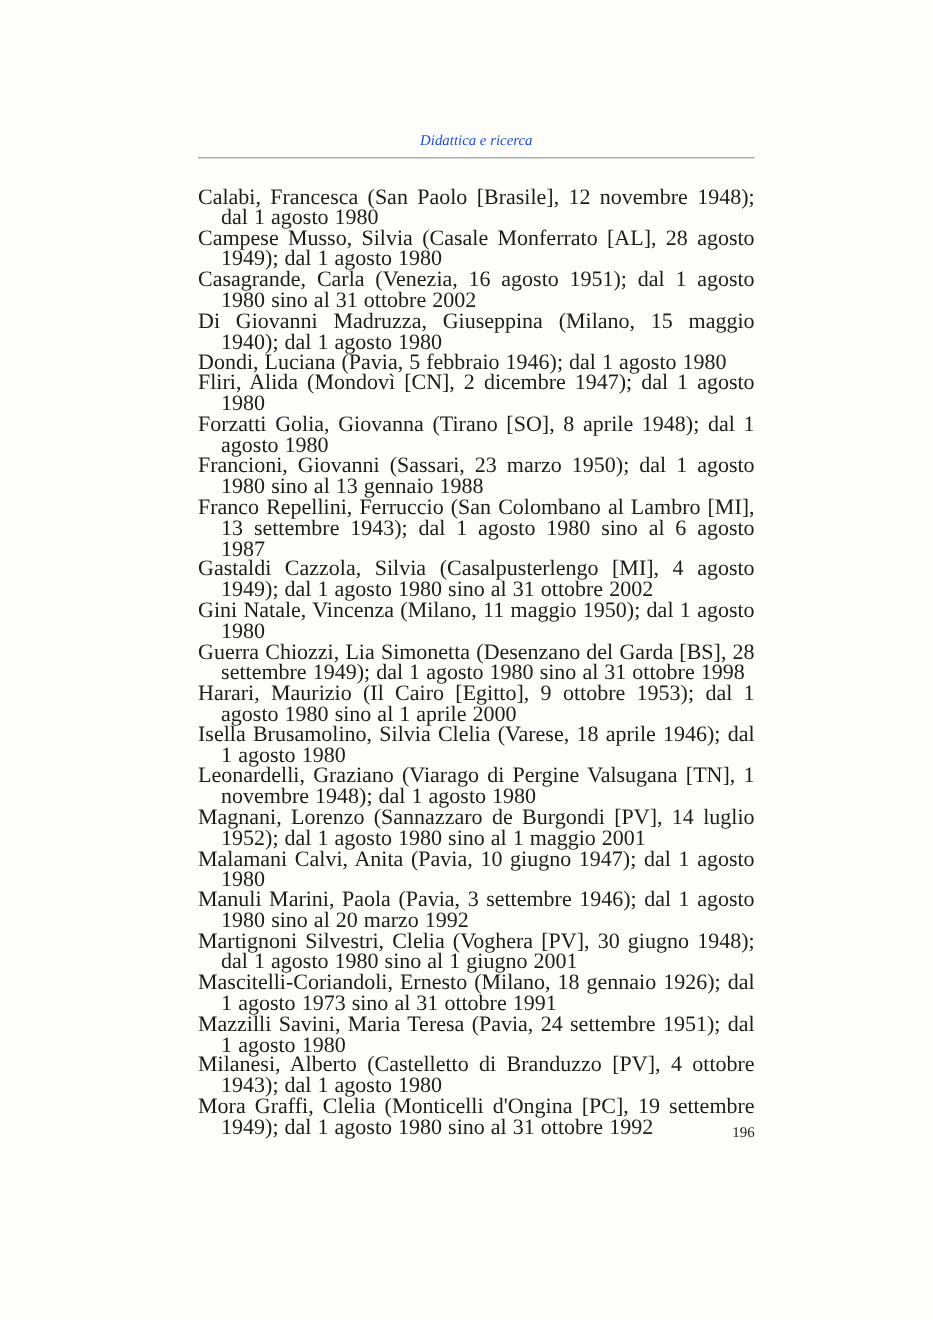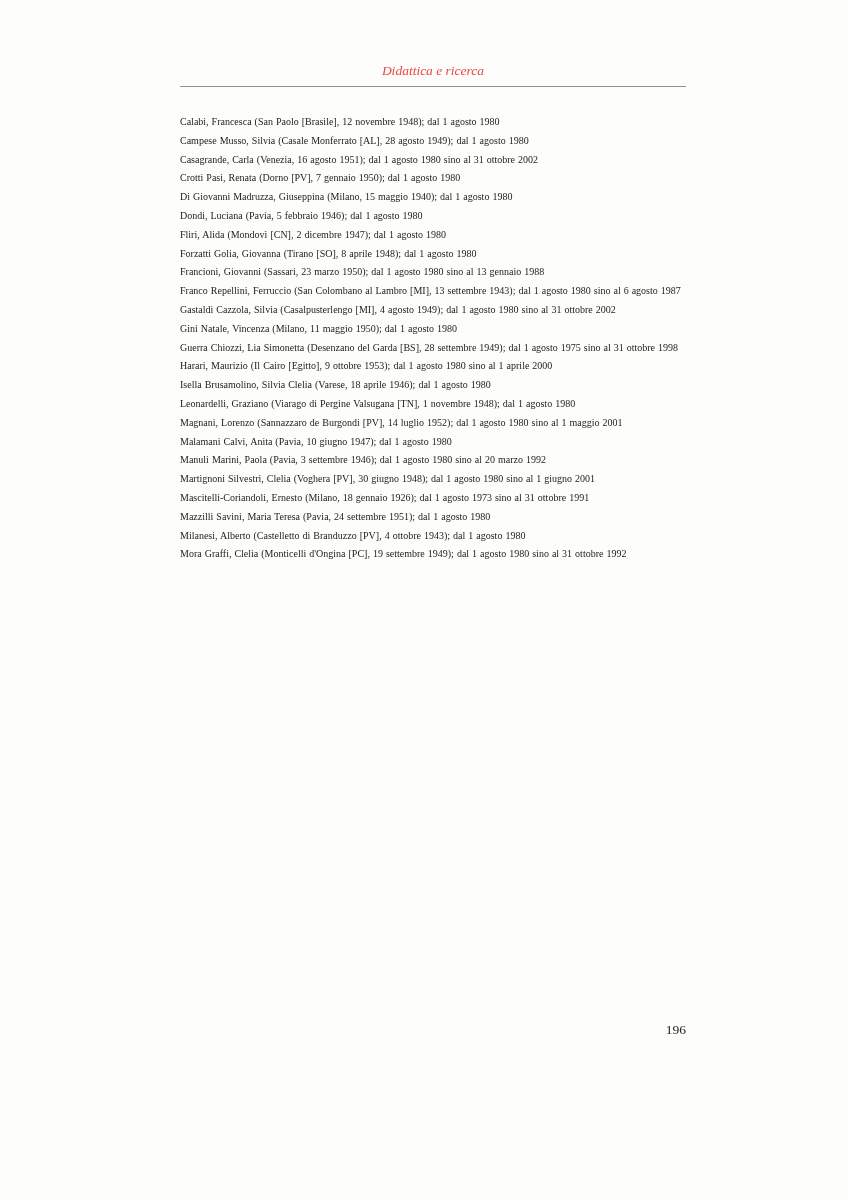--- a/index.html
+++ b/index.html
@@ -17,38 +17,38 @@
     color: #1c1c1c;
     overflow: hidden;
   }
   .content {
     position: absolute;
     left: 180px;
     top: 0;
     width: 506px;
   }
   .running-head {
-    padding-top: 63px;
+    padding-top: 120px;
     text-align: center;
     font-style: italic;
     font-size: 13.5px;
     line-height: 16px;
-    color: #ef4444;
+    color: #1d4ed8;
   }
   .head-rule {
     border: none;
     border-top: 1px solid #8f8f8f;
     margin: 7px 0 0 0;
   }
   .entry-list {
     margin-top: 26px;
   }
   .entry {
     margin: 0;
-    font-size: 10px;
+    font-size: 20px;
     line-height: 18.8px;
     text-align: justify;
     padding-left: 21px;
     text-indent: -21px;
     word-spacing: 0.5px;
   }
   .page-number {
     position: absolute;
     left: 180px;
     width: 506px;
@@ -62,30 +62,29 @@
 <body>
 
 <div class="page">
   <div class="content">
     <div class="running-head">Didattica e ricerca</div>
     <hr class="head-rule">
     <div class="entry-list">
         <p class="entry">Calabi, Francesca (San Paolo [Brasile], 12 novembre 1948); dal 1 agosto 1980</p>
         <p class="entry">Campese Musso, Silvia (Casale Monferrato [AL], 28 agosto 1949); dal 1 agosto 1980</p>
         <p class="entry">Casagrande, Carla (Venezia, 16 agosto 1951); dal 1 agosto 1980 sino al 31 ottobre 2002</p>
-        <p class="entry">Crotti Pasi, Renata (Dorno [PV], 7 gennaio 1950); dal 1 agosto 1980</p>
         <p class="entry">Di Giovanni Madruzza, Giuseppina (Milano, 15 maggio 1940); dal 1 agosto 1980</p>
         <p class="entry">Dondi, Luciana (Pavia, 5 febbraio 1946); dal 1 agosto 1980</p>
         <p class="entry">Fliri, Alida (Mondovì [CN], 2 dicembre 1947); dal 1 agosto 1980</p>
         <p class="entry">Forzatti Golia, Giovanna (Tirano [SO], 8 aprile 1948); dal 1 agosto 1980</p>
         <p class="entry">Francioni, Giovanni (Sassari, 23 marzo 1950); dal 1 agosto 1980 sino al 13 gennaio 1988</p>
         <p class="entry">Franco Repellini, Ferruccio (San Colombano al Lambro [MI], 13 settembre 1943); dal 1 agosto 1980 sino al 6 agosto 1987</p>
         <p class="entry">Gastaldi Cazzola, Silvia (Casalpusterlengo [MI], 4 agosto 1949); dal 1 agosto 1980 sino al 31 ottobre 2002</p>
         <p class="entry">Gini Natale, Vincenza (Milano, 11 maggio 1950); dal 1 agosto 1980</p>
-        <p class="entry">Guerra Chiozzi, Lia Simonetta (Desenzano del Garda [BS], 28 settembre 1949); dal 1 agosto 1975 sino al 31 ottobre 1998</p>
+        <p class="entry">Guerra Chiozzi, Lia Simonetta (Desenzano del Garda [BS], 28 settembre 1949); dal 1 agosto 1980 sino al 31 ottobre 1998</p>
         <p class="entry">Harari, Maurizio (Il Cairo [Egitto], 9 ottobre 1953); dal 1 agosto 1980 sino al 1 aprile 2000</p>
         <p class="entry">Isella Brusamolino, Silvia Clelia (Varese, 18 aprile 1946); dal 1 agosto 1980</p>
         <p class="entry">Leonardelli, Graziano (Viarago di Pergine Valsugana [TN], 1 novembre 1948); dal 1 agosto 1980</p>
         <p class="entry">Magnani, Lorenzo (Sannazzaro de Burgondi [PV], 14 luglio 1952); dal 1 agosto 1980 sino al 1 maggio 2001</p>
         <p class="entry">Malamani Calvi, Anita (Pavia, 10 giugno 1947); dal 1 agosto 1980</p>
         <p class="entry">Manuli Marini, Paola (Pavia, 3 settembre 1946); dal 1 agosto 1980 sino al 20 marzo 1992</p>
         <p class="entry">Martignoni Silvestri, Clelia (Voghera [PV], 30 giugno 1948); dal 1 agosto 1980 sino al 1 giugno 2001</p>
         <p class="entry">Mascitelli-Coriandoli, Ernesto (Milano, 18 gennaio 1926); dal 1 agosto 1973 sino al 31 ottobre 1991</p>
         <p class="entry">Mazzilli Savini, Maria Teresa (Pavia, 24 settembre 1951); dal 1 agosto 1980</p>
         <p class="entry">Milanesi, Alberto (Castelletto di Branduzzo [PV], 4 ottobre 1943); dal 1 agosto 1980</p>

